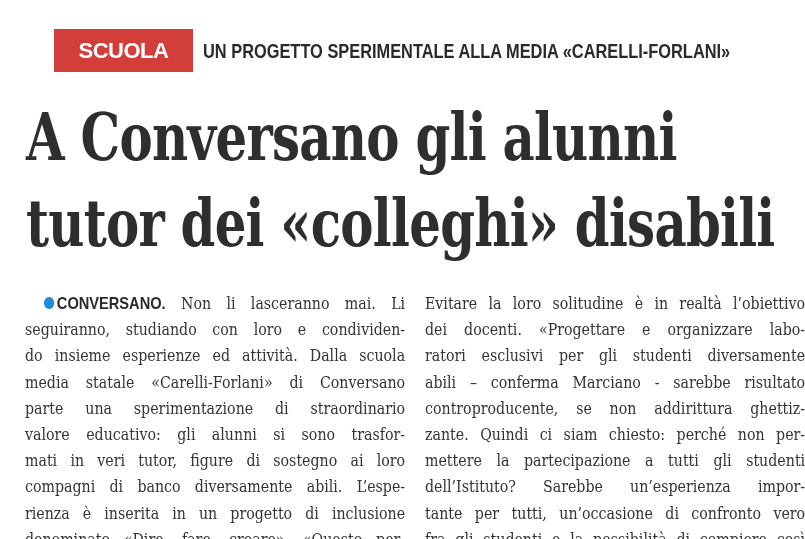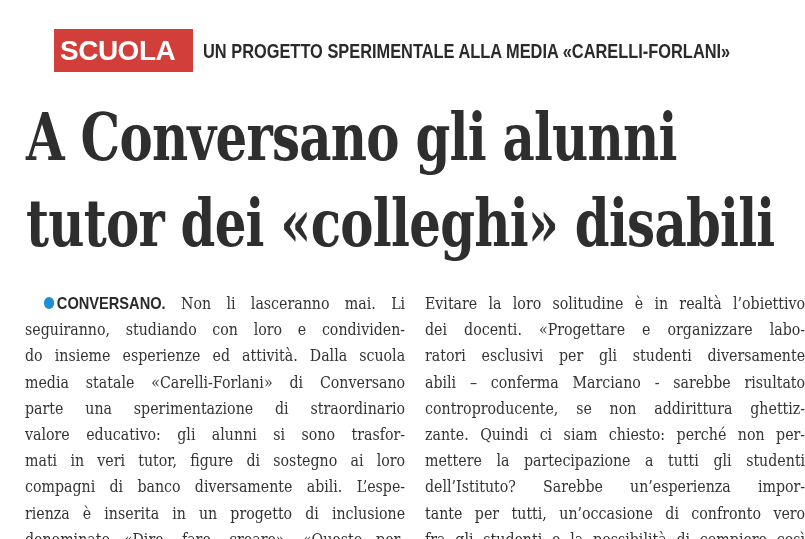--- a/index.html
+++ b/index.html
@@ -20,28 +20,28 @@
       top: 29px;
       height: 43px;
       display: flex;
       align-items: center;
     }
     .section-tag {
       background: #d23f3b;
       color: #ffffff;
       font-family: "Liberation Sans", sans-serif;
       font-weight: bold;
-      font-size: 28px;
+      font-size: 22px;
       height: 43px;
       line-height: 43px;
       padding: 0 6px;
       width: 139px;
       box-sizing: border-box;
       letter-spacing: -0.5px;
-      text-align: left;
+      text-align: center;
     }
     .kicker-text {
       margin-left: 10px;
       font-family: "Liberation Sans", sans-serif;
       font-weight: bold;
       font-size: 21px;
       color: #2a2a2a;
       transform: scaleX(0.78);
       transform-origin: left center;
       white-space: nowrap;

